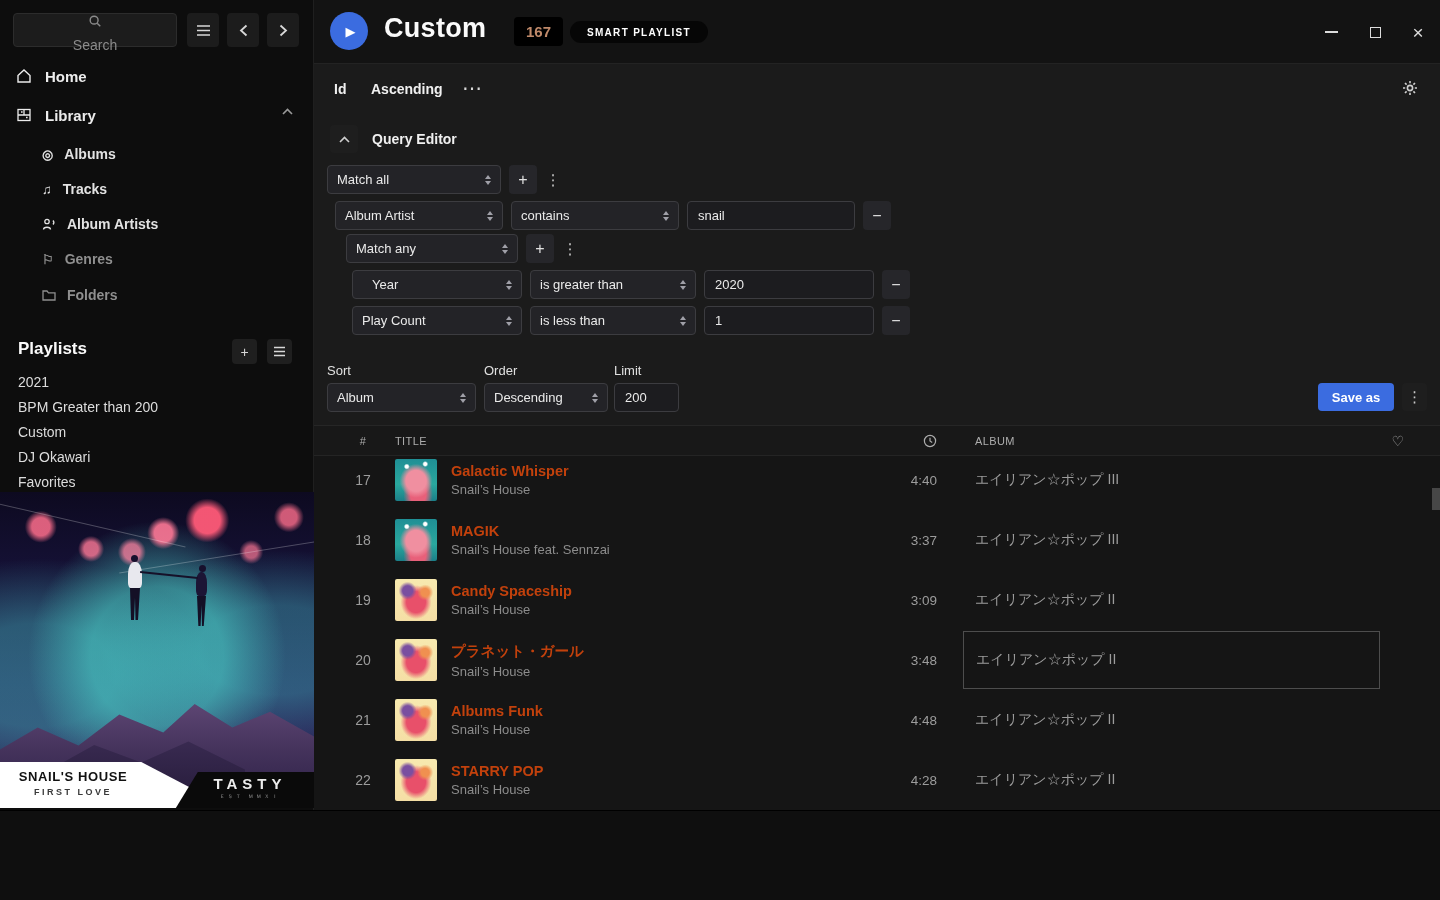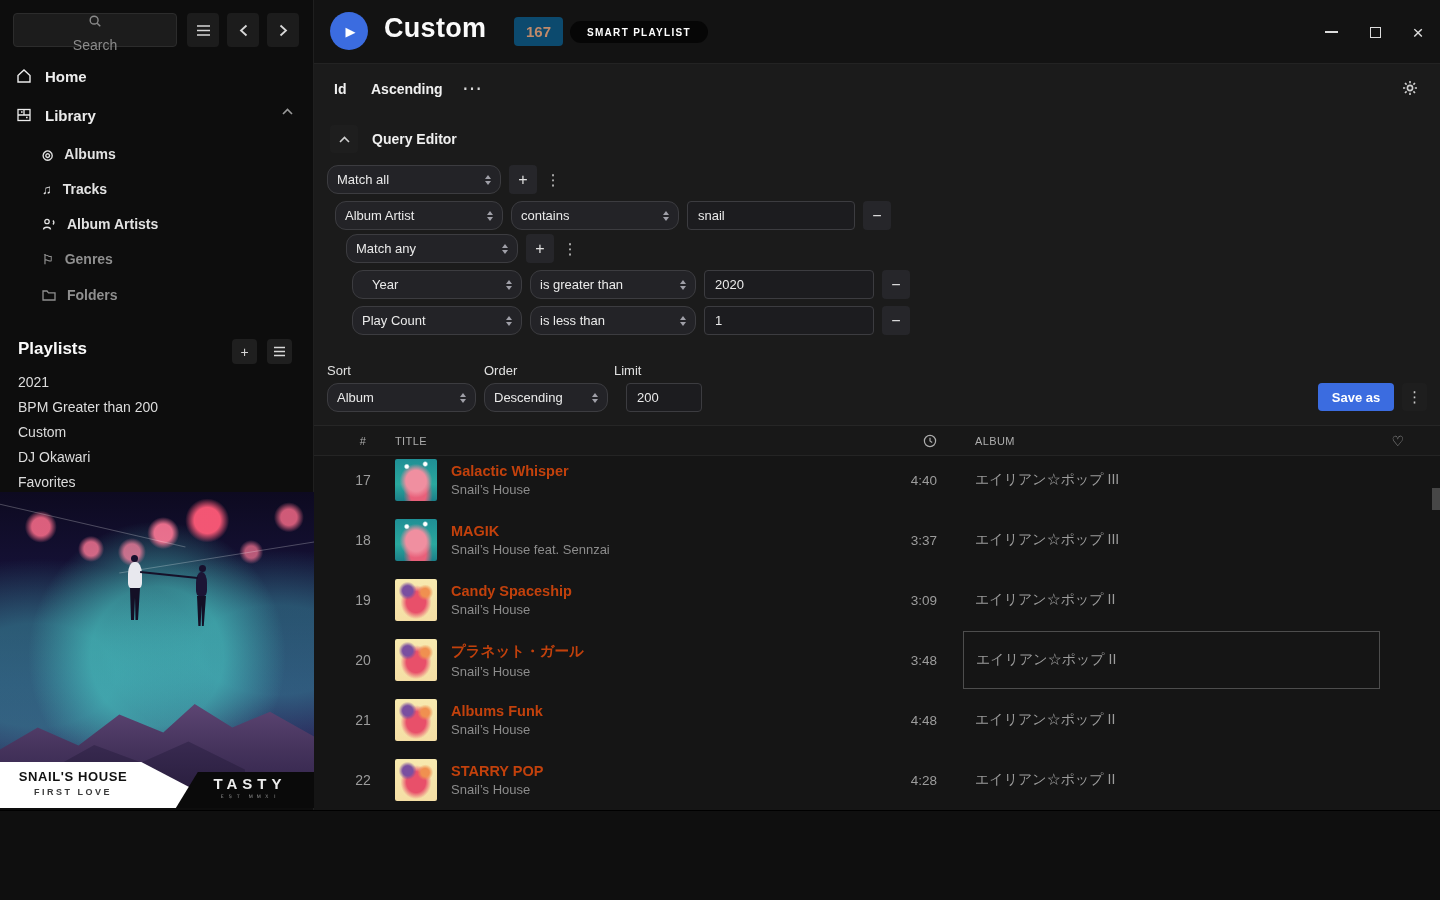--- a/index.html
+++ b/index.html
@@ -55,40 +55,40 @@
   .cov-album{position:absolute;left:0;top:25px;width:146px;text-align:center;color:#3a3a3a;font-weight:700;font-size:9px;letter-spacing:2.5px;}
   .cov-label{position:absolute;right:5px;top:13px;width:118px;text-align:center;color:#ededed;font-weight:700;font-size:15px;letter-spacing:5px;}
   .cov-label-sub{position:absolute;right:5px;top:31px;width:118px;text-align:center;color:#6d6d6d;font-weight:700;font-size:5px;letter-spacing:3px;}
 
   
   .main{position:absolute;left:314px;top:0;width:1126px;height:810px;background:#1b1b1b;}
   .titlebar{position:absolute;left:0;top:0;width:100%;height:64px;background:#131313;border-bottom:1px solid #232323;}
   .play-big{position:absolute;left:16px;top:12px;width:38px;height:38px;border-radius:50%;background:#3b6ce0;
             display:flex;align-items:center;justify-content:center;color:#fff;font-size:13px;padding-left:3px;}
   .page-title{position:absolute;left:70px;top:13px;font-size:27px;font-weight:800;color:#fafafa;letter-spacing:.3px;}
-  .count-badge{position:absolute;left:200px;top:17px;height:29px;padding:0 12px;background:#0c4a6e;border-radius:4px;
+  .count-badge{position:absolute;left:200px;top:17px;height:29px;padding:0 12px;background:#000000;border-radius:4px;
                color:#c08a6a;font-weight:700;font-size:15px;display:flex;align-items:center;}
   .type-badge{position:absolute;left:256px;top:21px;height:22px;background:#060606;border-radius:11px;color:#fff;
               font-size:10px;font-weight:800;letter-spacing:1.3px;padding:0 17px;display:flex;align-items:center;}
   .winbtn{position:absolute;top:18px;width:30px;height:28px;color:#dcdcdc;display:flex;align-items:center;justify-content:center;}
   .min-glyph{display:block;width:13px;height:2px;background:#dcdcdc;}
   .max-glyph{display:block;width:11px;height:11px;border:1px solid #dcdcdc;}
   .close-glyph{font-size:19px;line-height:1;}
 
   .toolbar-field{position:absolute;left:20px;top:81px;font-size:14px;font-weight:700;color:#f0f0f0;}
   .toolbar-dir{position:absolute;left:57px;top:81px;font-size:14px;font-weight:700;color:#f0f0f0;}
   .toolbar-more{position:absolute;left:148px;top:76px;font-size:20px;color:#d8d8d8;letter-spacing:1px;}
   .gear{position:absolute;left:1088px;top:80px;color:#d0d0d0;}
 
   .qe-collapse{position:absolute;left:16px;top:125px;width:28px;height:28px;background:#1e1e1e;border-radius:4px;
                display:flex;align-items:center;justify-content:center;color:#cfcfcf;}
   .qe-title{position:absolute;left:58px;top:131px;font-size:14px;font-weight:600;color:#f0f0f0;}
 
   .select{display:flex;align-items:center;justify-content:space-between;background:#232327;border:1px solid #3c3c40;
-          border-radius:11px;color:#eaeaea;font-size:13px;padding:0 9px;height:29px;}
+          border-radius:4px;color:#eaeaea;font-size:13px;padding:0 9px;height:29px;}
   .tinput{display:flex;align-items:center;background:#1c1c1f;border:1px solid #3c3c40;border-radius:4px;
           color:#eaeaea;font-size:13px;padding:0 10px;height:29px;}
   .ud{display:flex;flex-direction:column;gap:2px;align-items:center;}
   .ud i{display:block;width:0;height:0;border-left:3.5px solid transparent;border-right:3.5px solid transparent;}
   .ud .up{border-bottom:4px solid #a0a0a8;} .ud .dn{border-top:4px solid #a0a0a8;}
   .sqicon{width:28px;height:29px;background:#26262a;border-radius:4px;display:flex;align-items:center;justify-content:center;
           color:#e0e0e0;font-size:16px;}
   .vdots{color:#c8c8c8;font-size:15px;display:flex;align-items:center;justify-content:center;width:16px;}
   .qrow{position:absolute;display:flex;gap:8px;align-items:center;}
 
@@ -405,21 +405,21 @@
           <i class="dn"></i>
         </span>
     </div>
     <div class="select" style="position:absolute;left:170px;top:383px;width:124px;">
       <span>Descending</span>
       <span class="ud">
           <i class="up"></i>
           <i class="dn"></i>
         </span>
     </div>
-    <div class="tinput" style="position:absolute;left:300px;top:383px;width:76px;margin-left:12px;">200</div>
+    <div class="tinput" style="position:absolute;left:300px;top:383px;width:65px;">200</div>
     <div class="save-btn">Save as</div>
     <div class="save-more">⋮</div>
 
     <div class="table">
       <div class="thead">
         <div class="col-num">#</div>
         <div class="col-title">TITLE</div>
         <div class="col-dur">
           <span>
             <svg width="14" height="14" viewBox="0 0 14 14" fill="none" stroke="#adadad" stroke-width="1.2">

